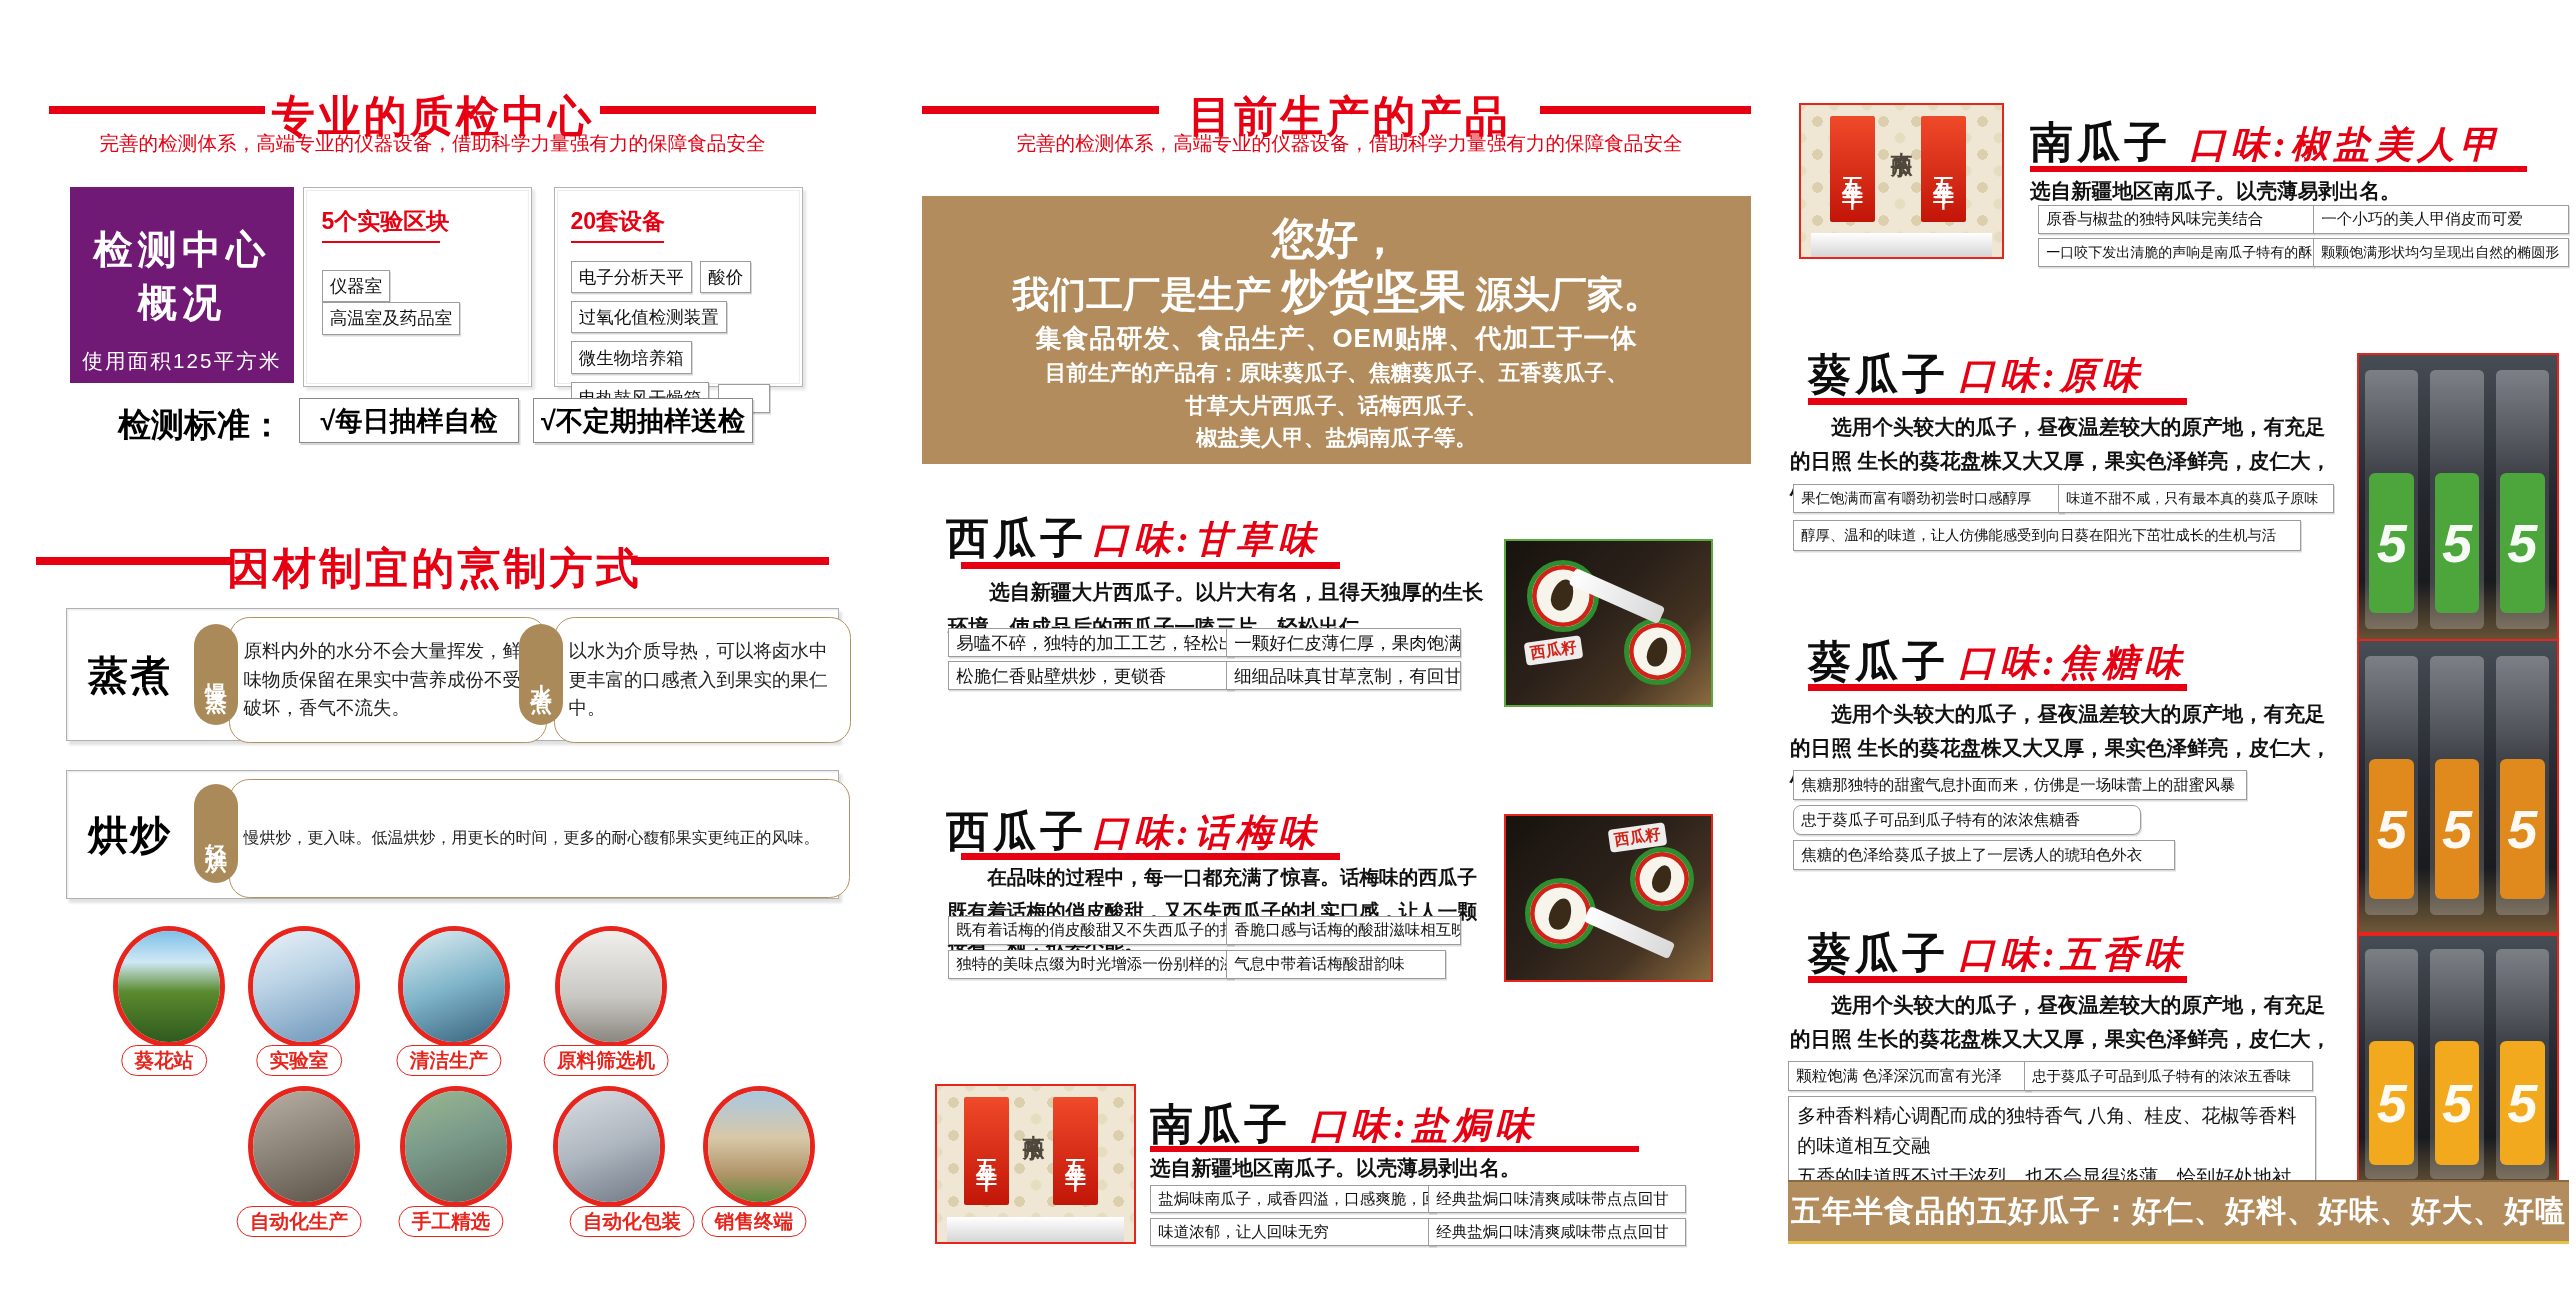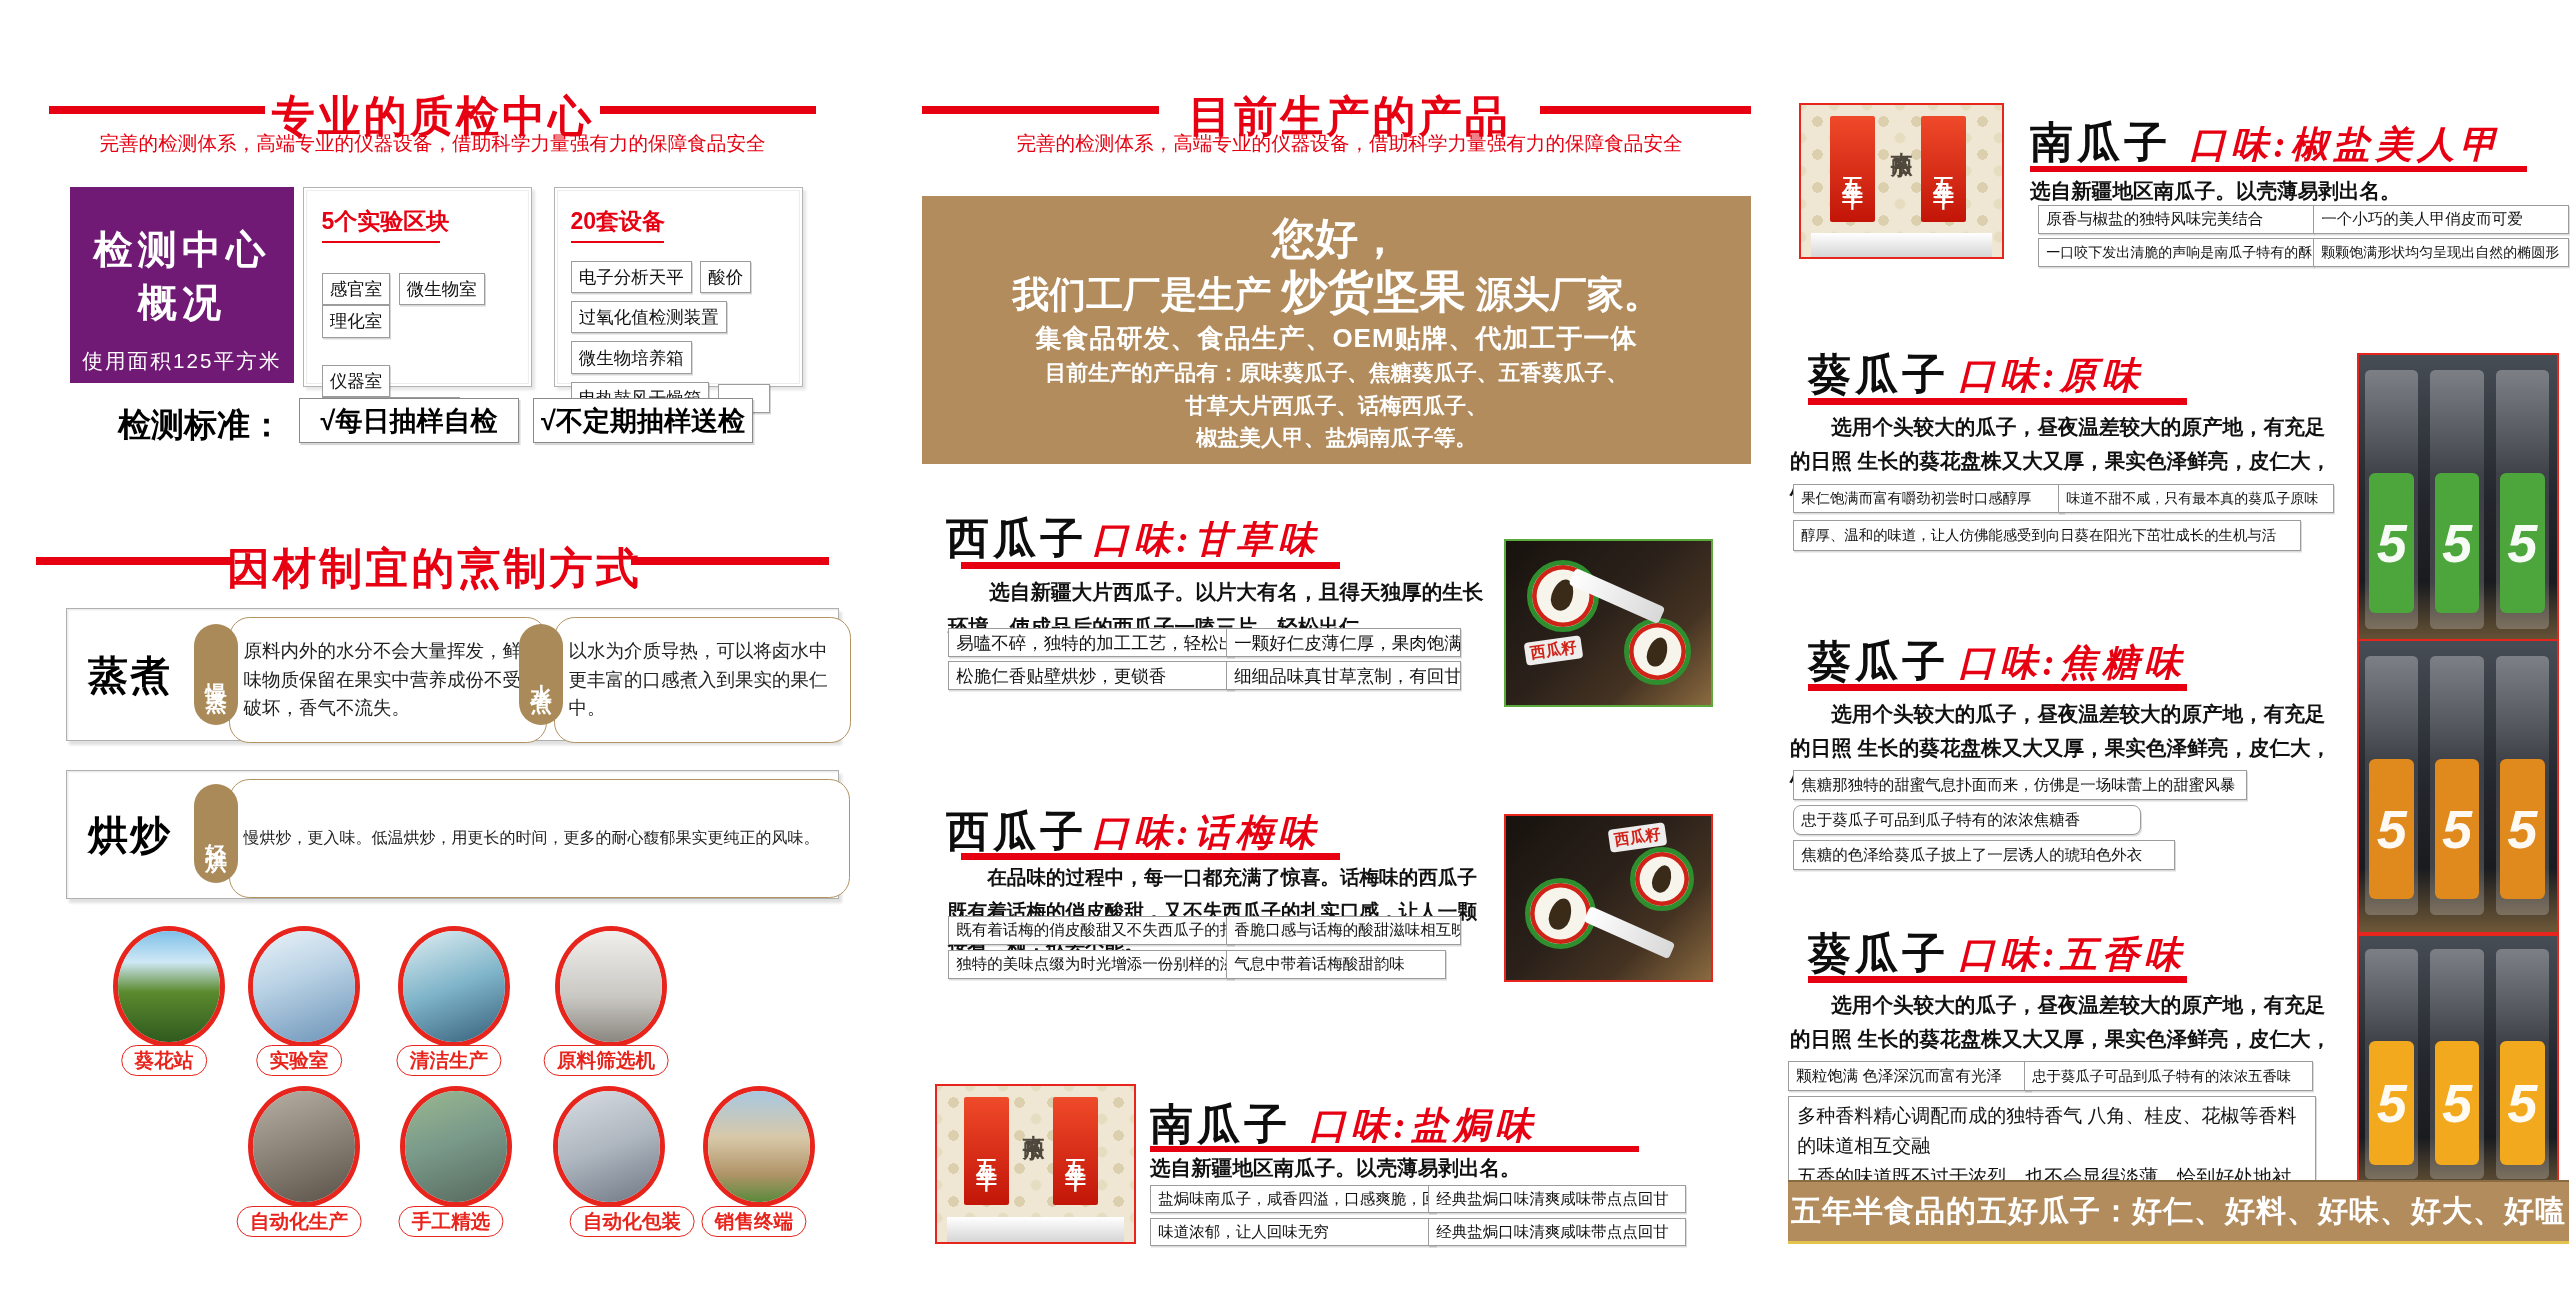--- a/index.html
+++ b/index.html
@@ -72,23 +72,20 @@
       <div class="t">检测中心</div>
       <div class="t">概况</div>
       <div class="n">使用面积125平方米</div>
     </div>
   </div>
 
   <div class="card" style="left:303px;top:187px;width:227px;height:198px;">
     <div style="padding:17.5px 0 0 17.5px;">
       <span class="chead">5个实验区块</span>
       <div class="cline" style="width:118px;"></div>
-      <div style="margin-top:30px;">
-        <span class="mtag">感官室</span><span class="mtag">微生物室</span><span class="mtag" style="margin-right:0;">理化室</span>
-      </div>
       <div style="margin-top:27px;">
         <span class="mtag">仪器室</span><span class="mtag">高温室及药品室</span>
       </div>
     </div>
   </div>
 
   <div class="card" style="left:554px;top:187px;width:247px;height:198px;">
     <div style="padding:17.5px 0 0 15.5px;">
       <span class="chead">20套设备</span>
       <div class="cline" style="width:93px;"></div>

